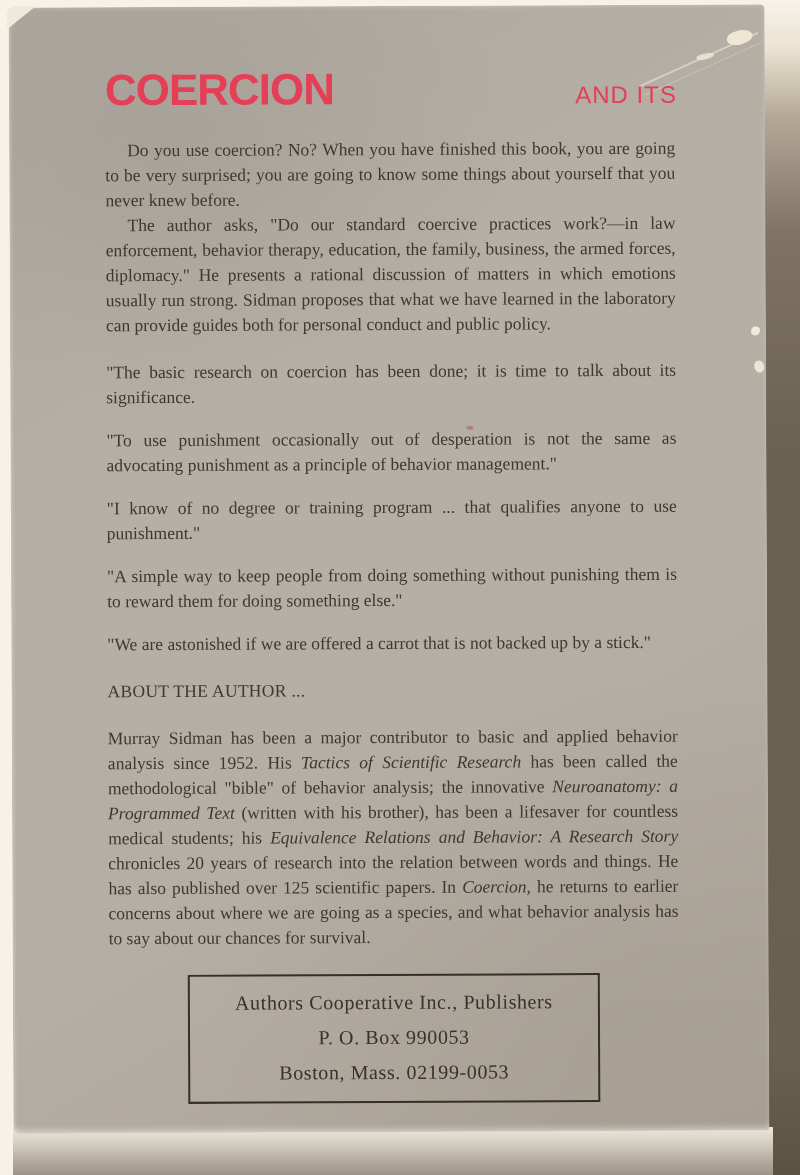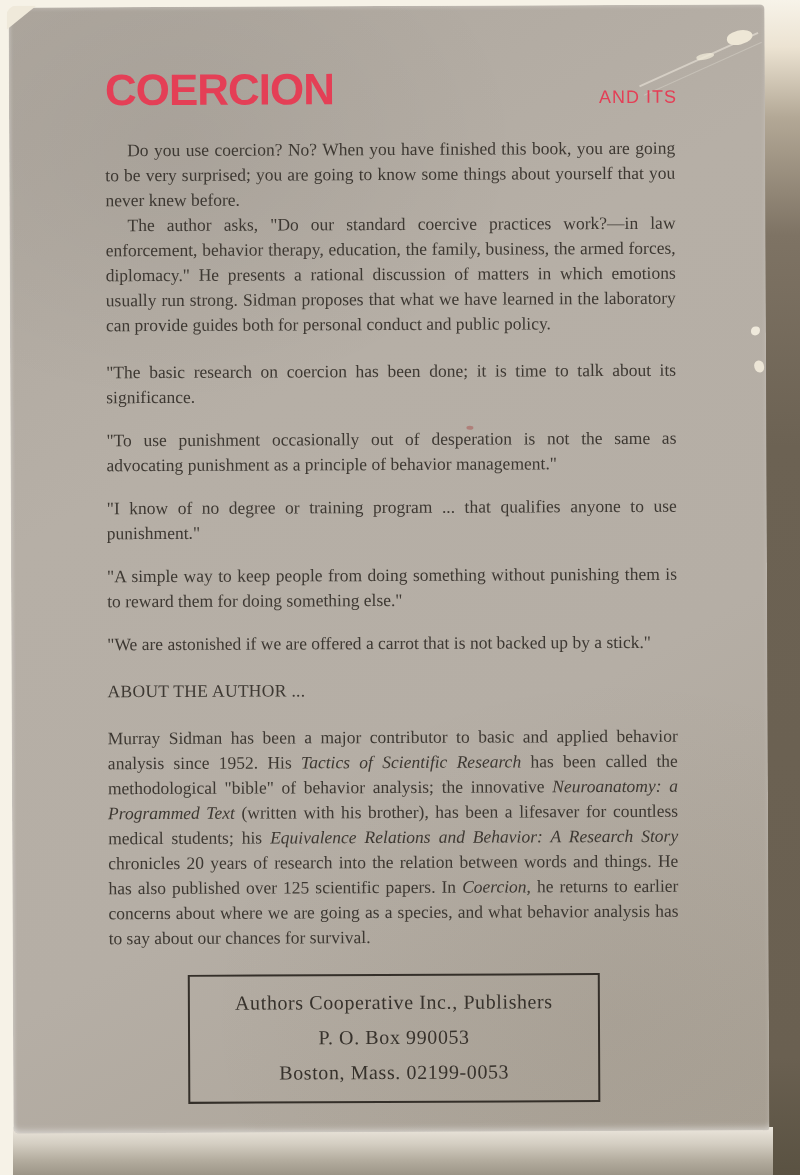--- a/index.html
+++ b/index.html
@@ -68,21 +68,21 @@
     display:flex;align-items:baseline;justify-content:space-between;
     margin:0;
   }
   .title-big{
     font-family:"Liberation Sans", sans-serif;
     font-weight:bold;font-size:44px;letter-spacing:-1px;
     white-space:nowrap;
   }
   .title-small{
     font-family:"Liberation Sans", sans-serif;
-    font-weight:normal;font-size:18px;letter-spacing:1px;
+    font-weight:normal;font-size:24px;letter-spacing:1px;
     white-space:nowrap;
   }
 
   
   .content{
     position:absolute;left:96px;top:131px;width:570px;
     font-size:17.5px;line-height:25px;color:#3d3832;
     text-align:justify;
   }
   .content p{margin:0;}

